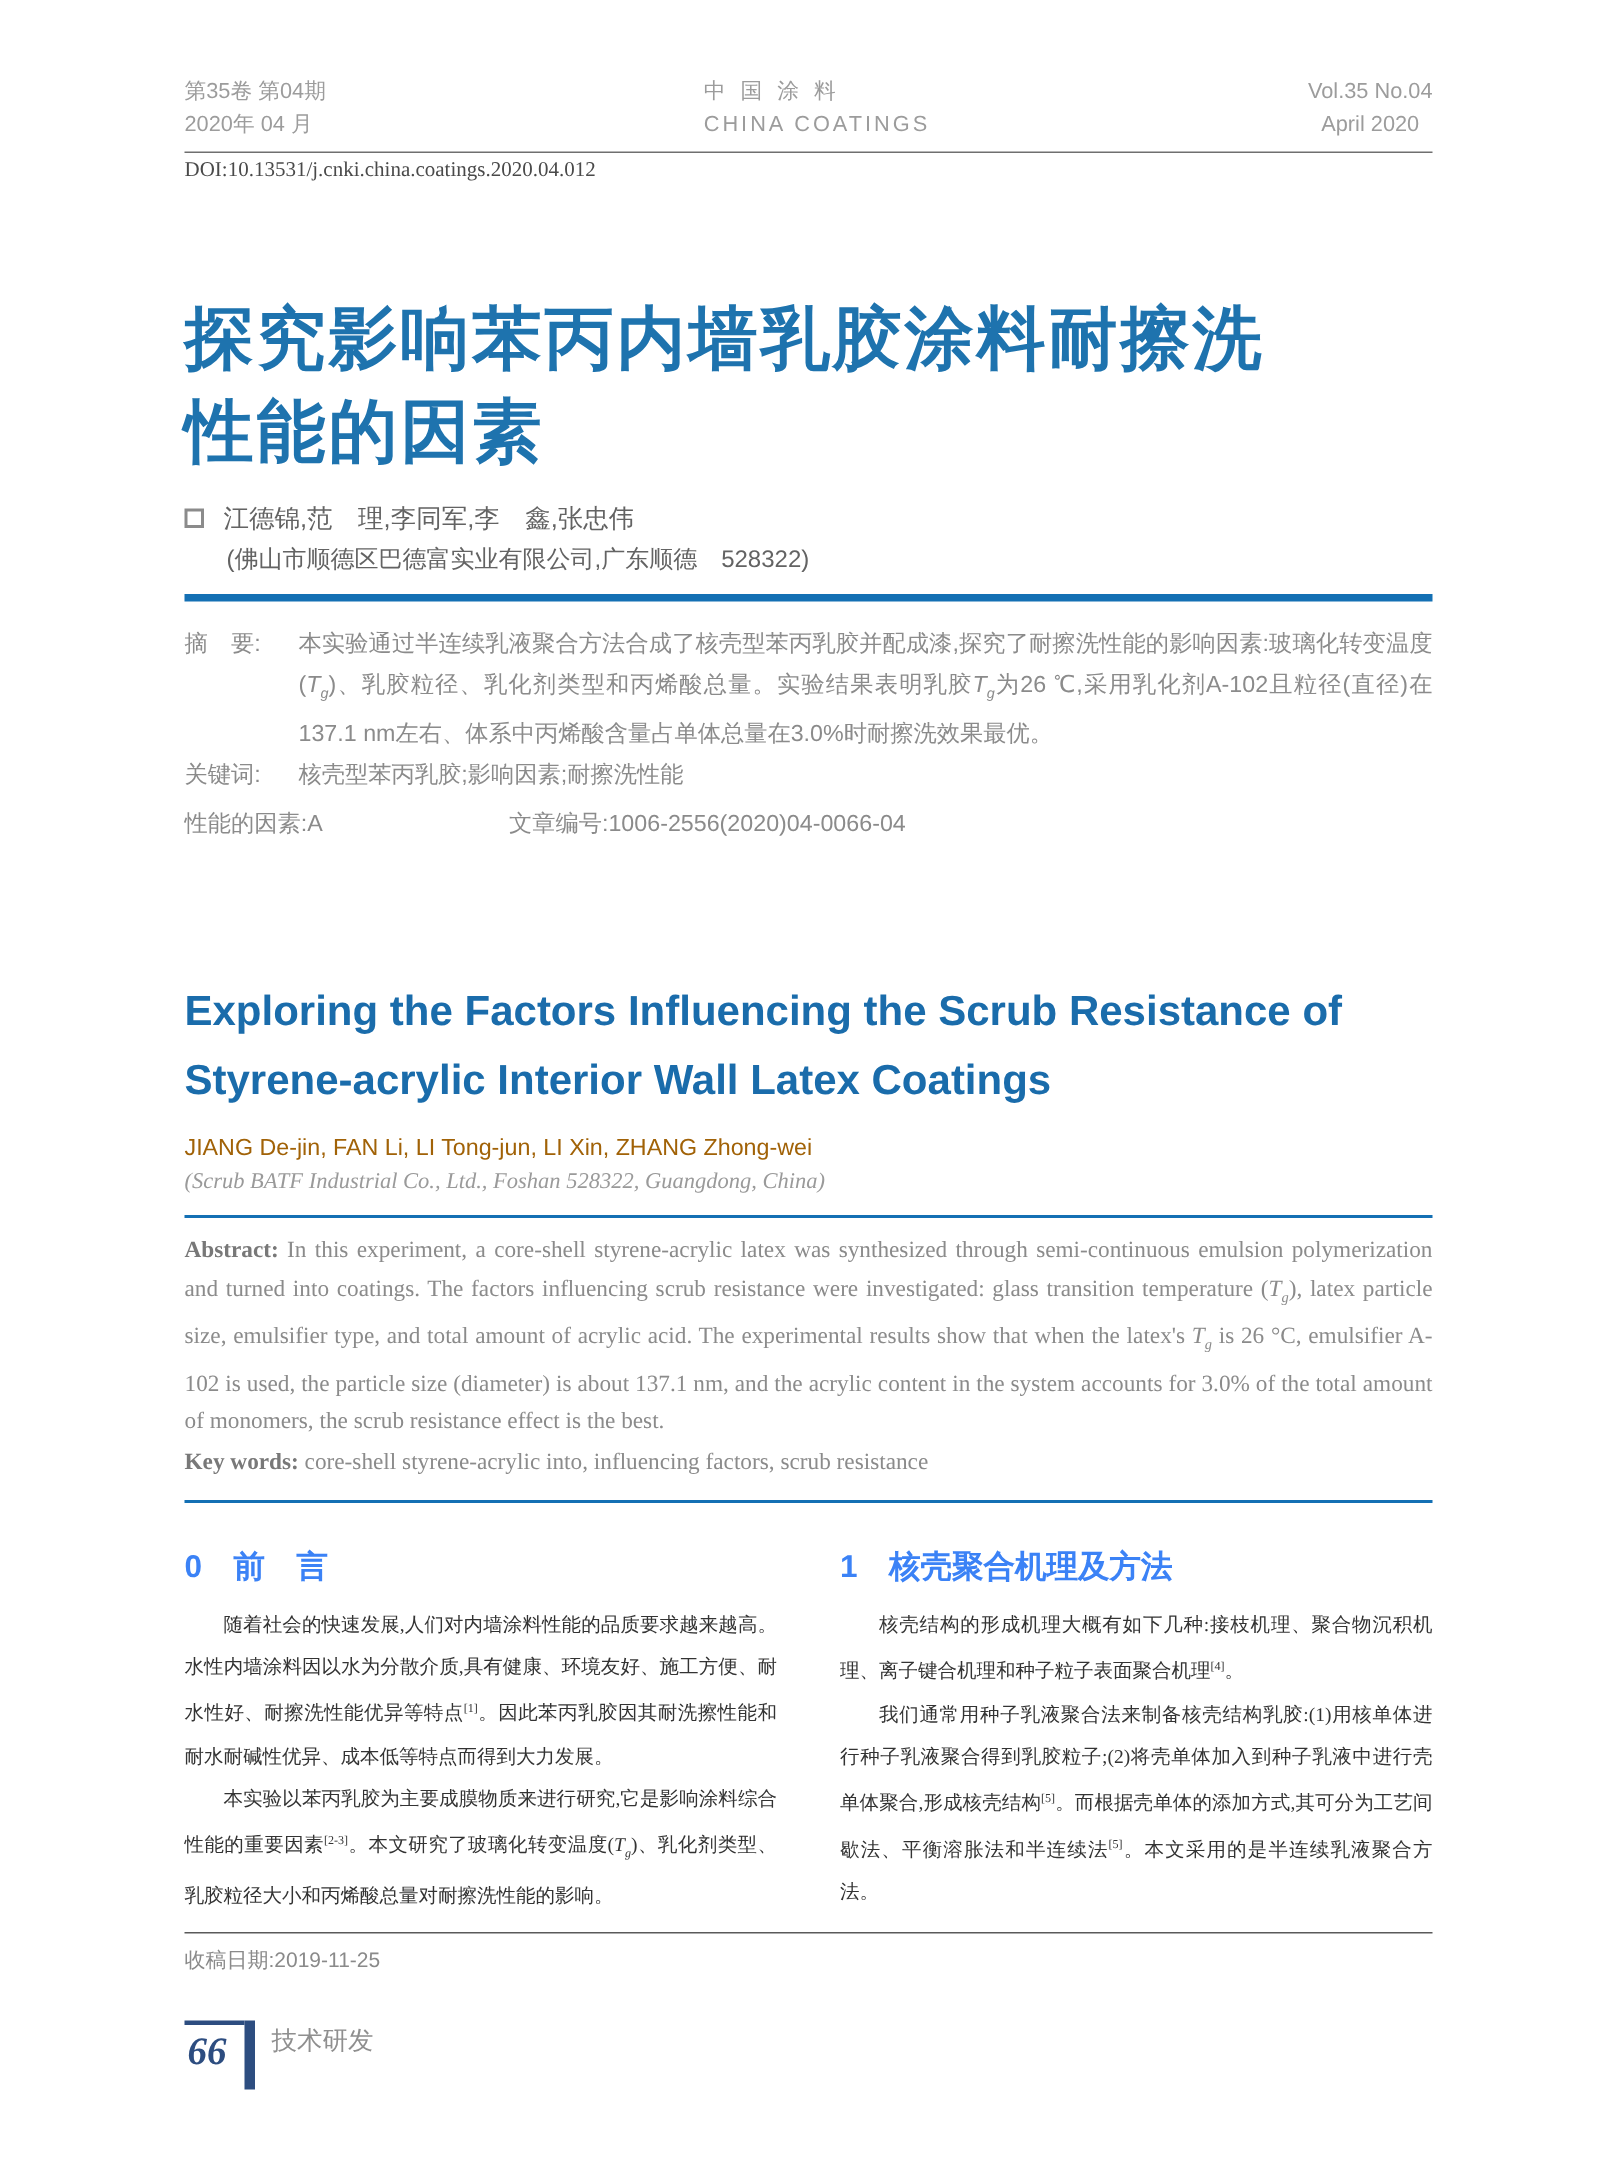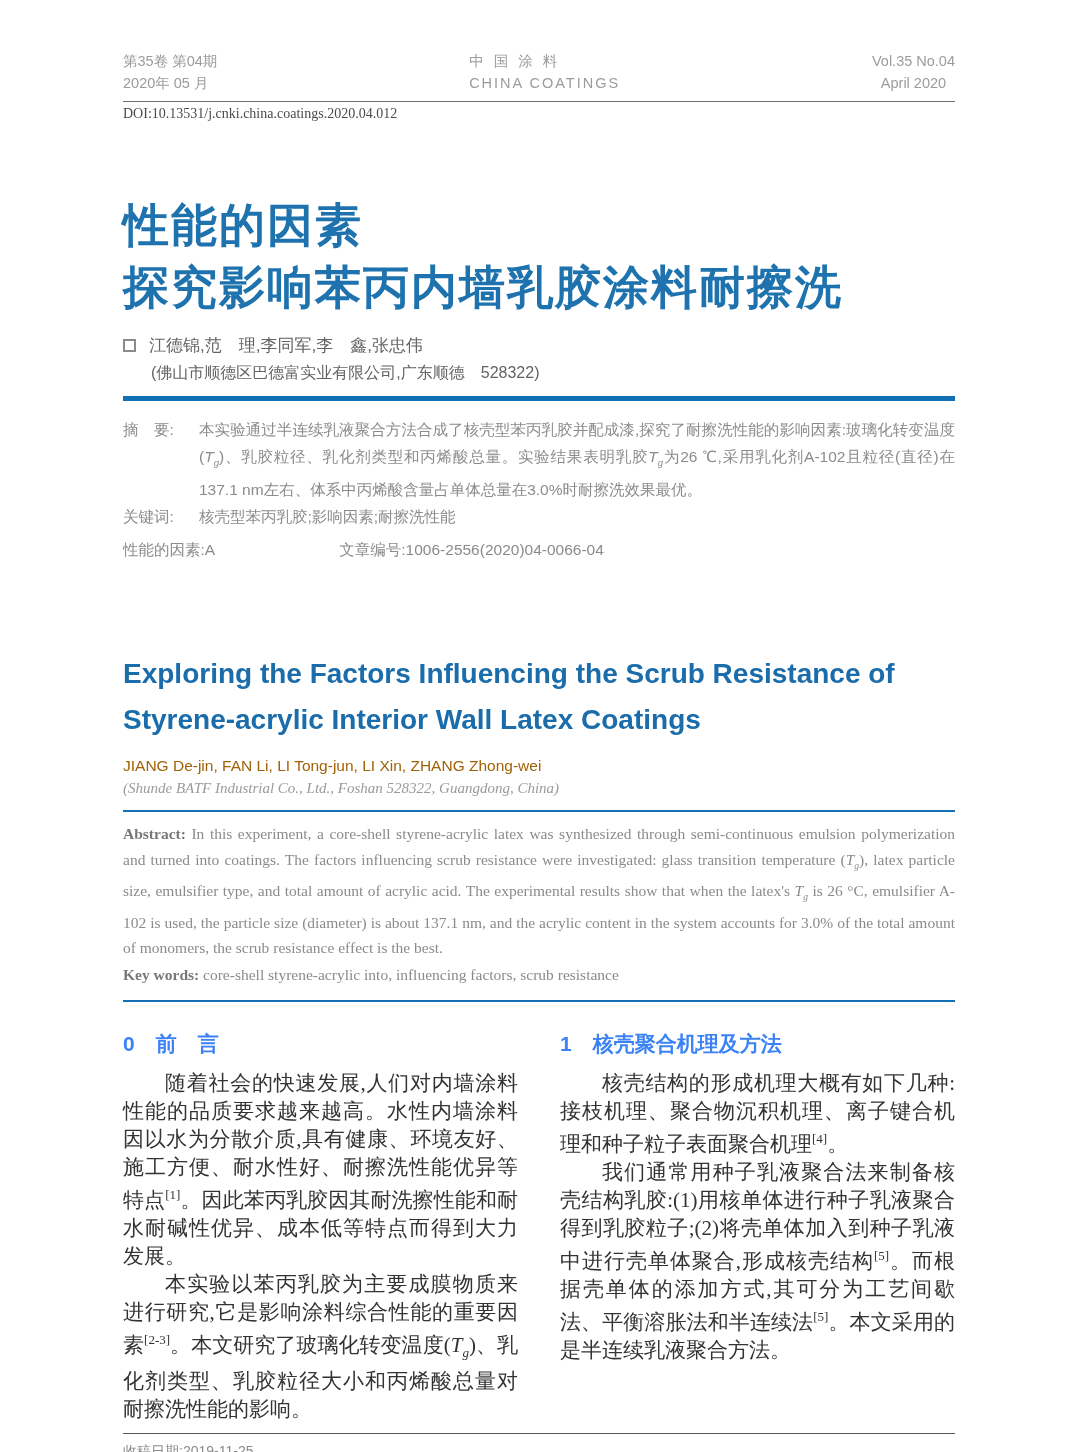--- a/index.html
+++ b/index.html
@@ -48,21 +48,21 @@
 
   .abs-en { margin-top:9px; font-family:"Liberation Serif", serif; color:#8b8b8b;
     font-size:15.5px; line-height:25.5px; text-align:justify; }
   .abs-en .lbl { font-weight:bold; color:#787878; }
   .kw-en { margin-top:1px; }
 
   
   .columns { margin-top:28px; display:flex; gap:42px; }
   .col { flex:1; min-width:0; }
   .sec-heading { font-size:21px; font-weight:bold; color:#3b82f6; margin-bottom:11px; }
-  .col p { font-family:"Liberation Serif", serif; font-size:21px; color:#333333;
+  .col p { font-family:"Liberation Serif", serif; font-size:13px; color:#333333;
     line-height:28px; text-align:justify; text-indent:2em; }
   sup { font-size:0.62em; }
   sub { font-size:0.62em; }
 
   
   .footnote { margin-top:10px; border-top:1px solid #5a5a5a; padding-top:5px;
     color:#8a8a8a; font-size:14px; line-height:25px; }
 
   
   .pfooter { margin-top:28px; display:flex; align-items:flex-start; }
@@ -74,37 +74,37 @@
 </style>
 </head>
 <body>
 
 <div class="page">
   <div class="content">
 
     <div class="jheader">
       <div class="jh-left">
         <div>第35卷 第04期</div>
-        <div>2020年 05 月</div>
+        <div>2020年 04 月</div>
       </div>
       <div class="jh-center">
         <div class="cn">中国涂料</div>
         <div class="en">CHINA COATINGS</div>
       </div>
       <div class="jh-right">
         <div>Vol.35 No.04</div>
         <div>April 2020</div>
       </div>
     </div>
     <div class="header-rule"></div>
     <div class="doi">DOI:10.13531/j.cnki.china.coatings.2020.04.012</div>
 
     <h1 class="title-cn">
+      <div>探究影响苯丙内墙乳胶涂料耐擦洗</div>
       <div>性能的因素</div>
-      <div>探究影响苯丙内墙乳胶涂料耐擦洗</div>
     </h1>
 
     <div class="authors-cn">
       <span class="bullet-square"></span>
       <span>江德锦,范　理,李同军,李　鑫,张忠伟</span>
     </div>
     <div class="affil-cn">(佛山市顺德区巴德富实业有限公司,广东顺德　528322)</div>
 
     <div class="thick-rule"></div>
 
@@ -121,21 +121,21 @@
         <div class="meta-cell-2">性能的因素:A</div>
         <div class="meta-cell-3">文章编号:1006-2556(2020)04-0066-04</div>
       </div>
     </div>
 
     <h2 class="title-en">
       <div>Exploring the Factors Influencing the Scrub Resistance of</div>
       <div>Styrene-acrylic Interior Wall Latex Coatings</div>
     </h2>
     <div class="authors-en">JIANG De-jin, FAN Li, LI Tong-jun, LI Xin, ZHANG Zhong-wei</div>
-    <div class="affil-en">(Shunde BATF Industrial Co., Ltd., Foshan 528322, Guangdong, China)</div>
+    <div class="affil-en">(Scrub BATF Industrial Co., Ltd., Foshan 528322, Guangdong, China)</div>
 
     <div class="blue-rule"></div>
 
     <div class="abs-en">
       <span class="lbl">Abstract:</span><span><span> In this experiment, a core-shell styrene-acrylic latex was synthesized through semi-continuous emulsion polymerization and turned into coatings. The factors influencing scrub resistance were investigated: glass transition temperature (</span><span style="font-style: italic;">T</span><sub style="font-style: italic;">g</sub><span>), latex particle size, emulsifier type, and total amount of acrylic acid. The experimental results show that when the latex's </span><span style="font-style: italic;">T</span><sub style="font-style: italic;">g</sub><span> is 26 °C, emulsifier A-102 is used, the particle size (diameter) is about 137.1 nm, and the acrylic content in the system accounts for 3.0% of the total amount of monomers, the scrub resistance effect is the best.</span></span>
     </div>
     <div class="abs-en kw-en">
       <span class="lbl">Key words:</span><span> core-shell styrene-acrylic into, influencing factors, scrub resistance</span>
     </div>
 

